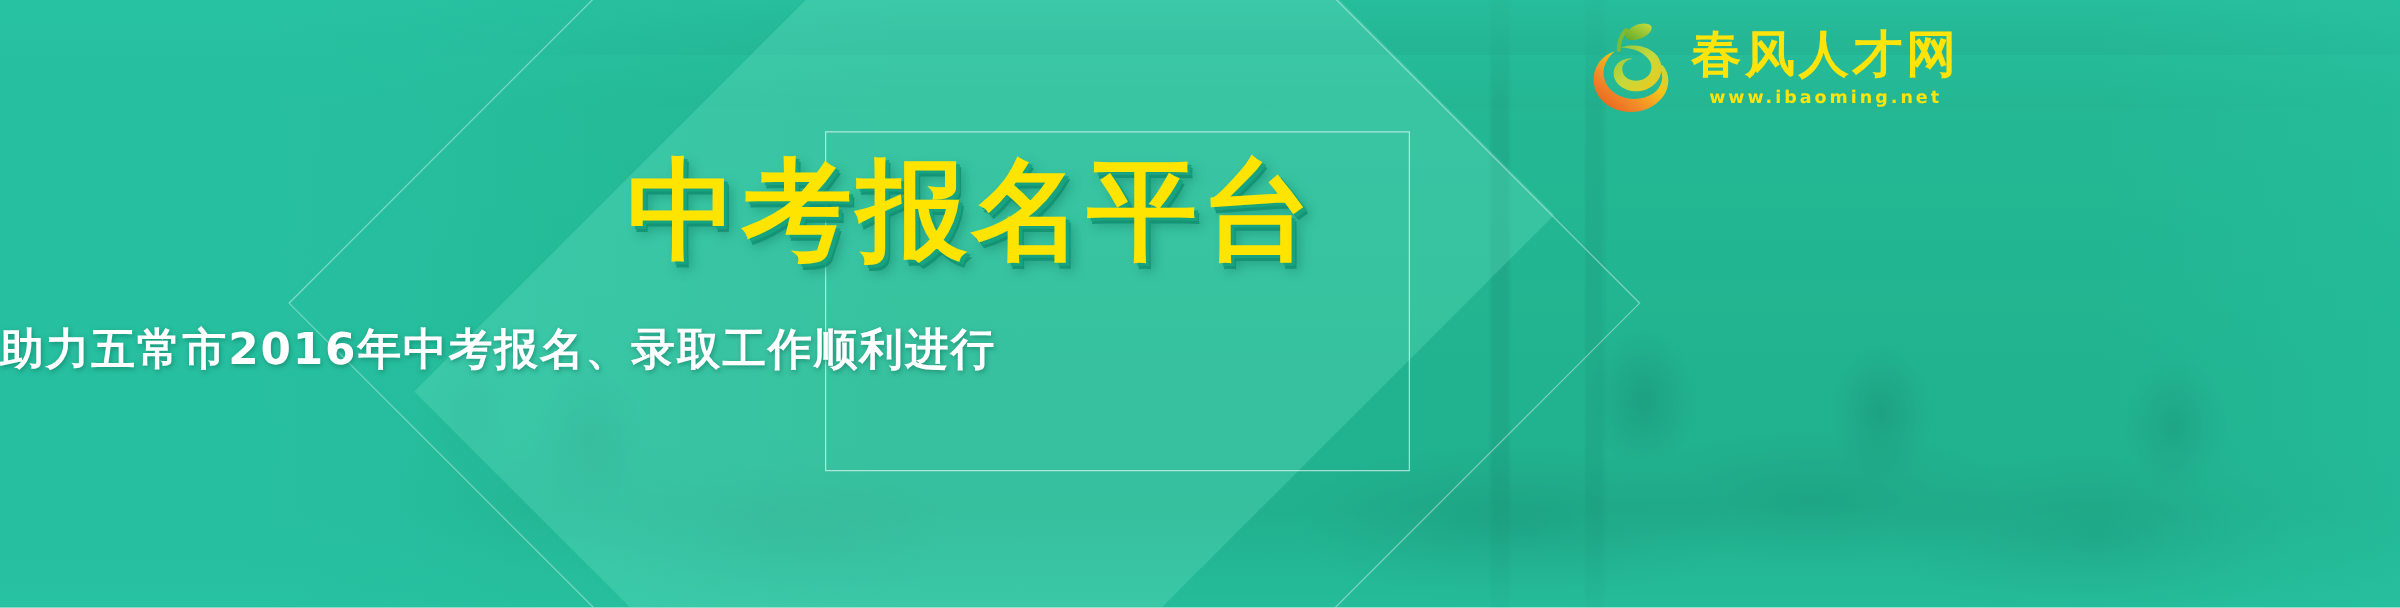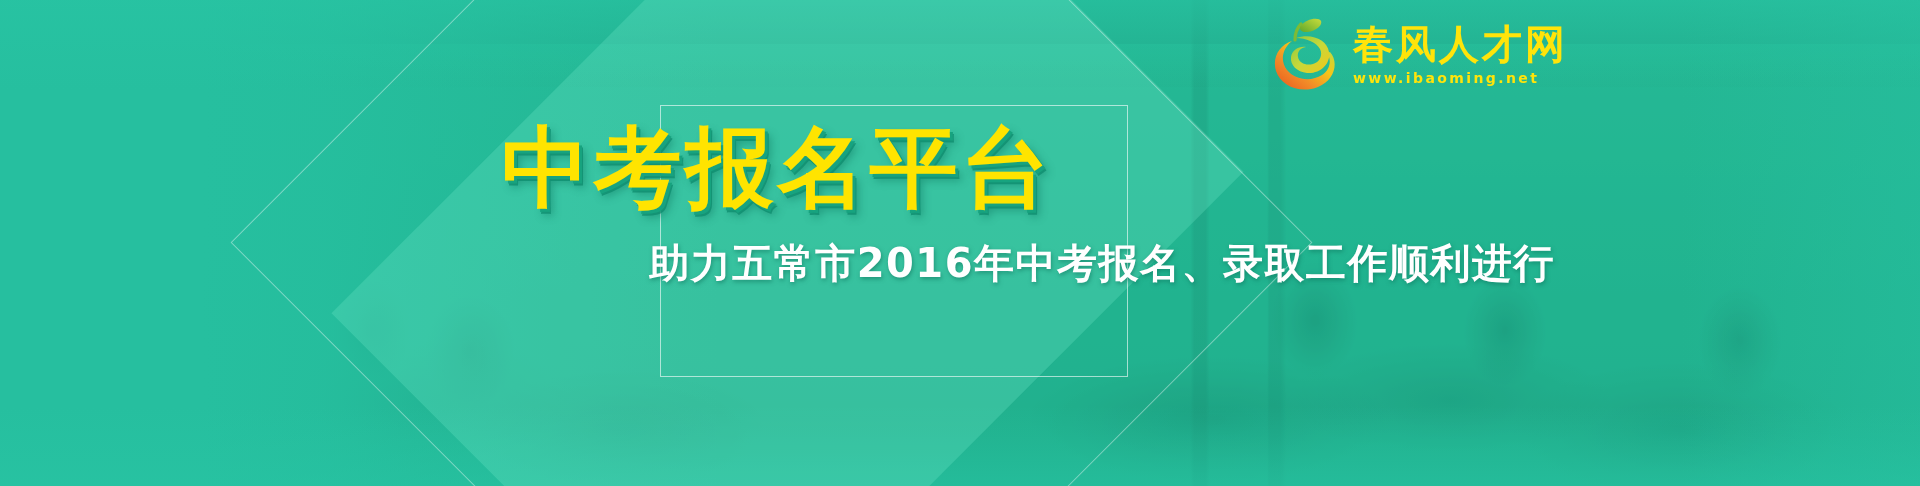--- a/index.html
+++ b/index.html
@@ -114,41 +114,41 @@
     color:#FFE400;
     text-shadow:
        3px 3px 0 #17a37f,
        4px 5px 0 rgba(14,140,110,.75),
        6px 7px 9px rgba(10,110,88,.45);
     line-height:1.05;
     white-space:nowrap;
   }
   .subtitle{
     position:absolute;
-    left:0; top:236px; width:1555px;
-    text-align:right;
-    font-family:"DejaVu Sans","Liberation Sans",sans-serif;
-    font-size:40px;
+    left:0; top:256px; width:1555px;
+    text-align:left;
+    font-family:"DejaVu Sans","Liberation Sans",sans-serif;
+    font-size:35px;
     font-weight:bold;
     letter-spacing:1.5px;
     color:#ffffff;
     text-shadow:1px 2px 4px rgba(12,110,88,.55);
     white-space:nowrap;
   }
 
   
   .logo{
     position:absolute;
     right:352px; top:16px;
     display:flex;
     align-items:flex-start;
     gap:8px;
   }
   .logo-mark{ width:72px; height:78px; flex:none; }
-  .logo-text{ padding-top:8px; }
+  .logo-text{ padding-top:8px;text-align:center; }
   .logo-cn{
     font-family:"DejaVu Sans","Liberation Sans",sans-serif;
     font-size:40px;
     font-weight:bold;
     color:#FFE40A;
     letter-spacing:3px;
     line-height:1;
     white-space:nowrap;
   }
   .logo-url{

